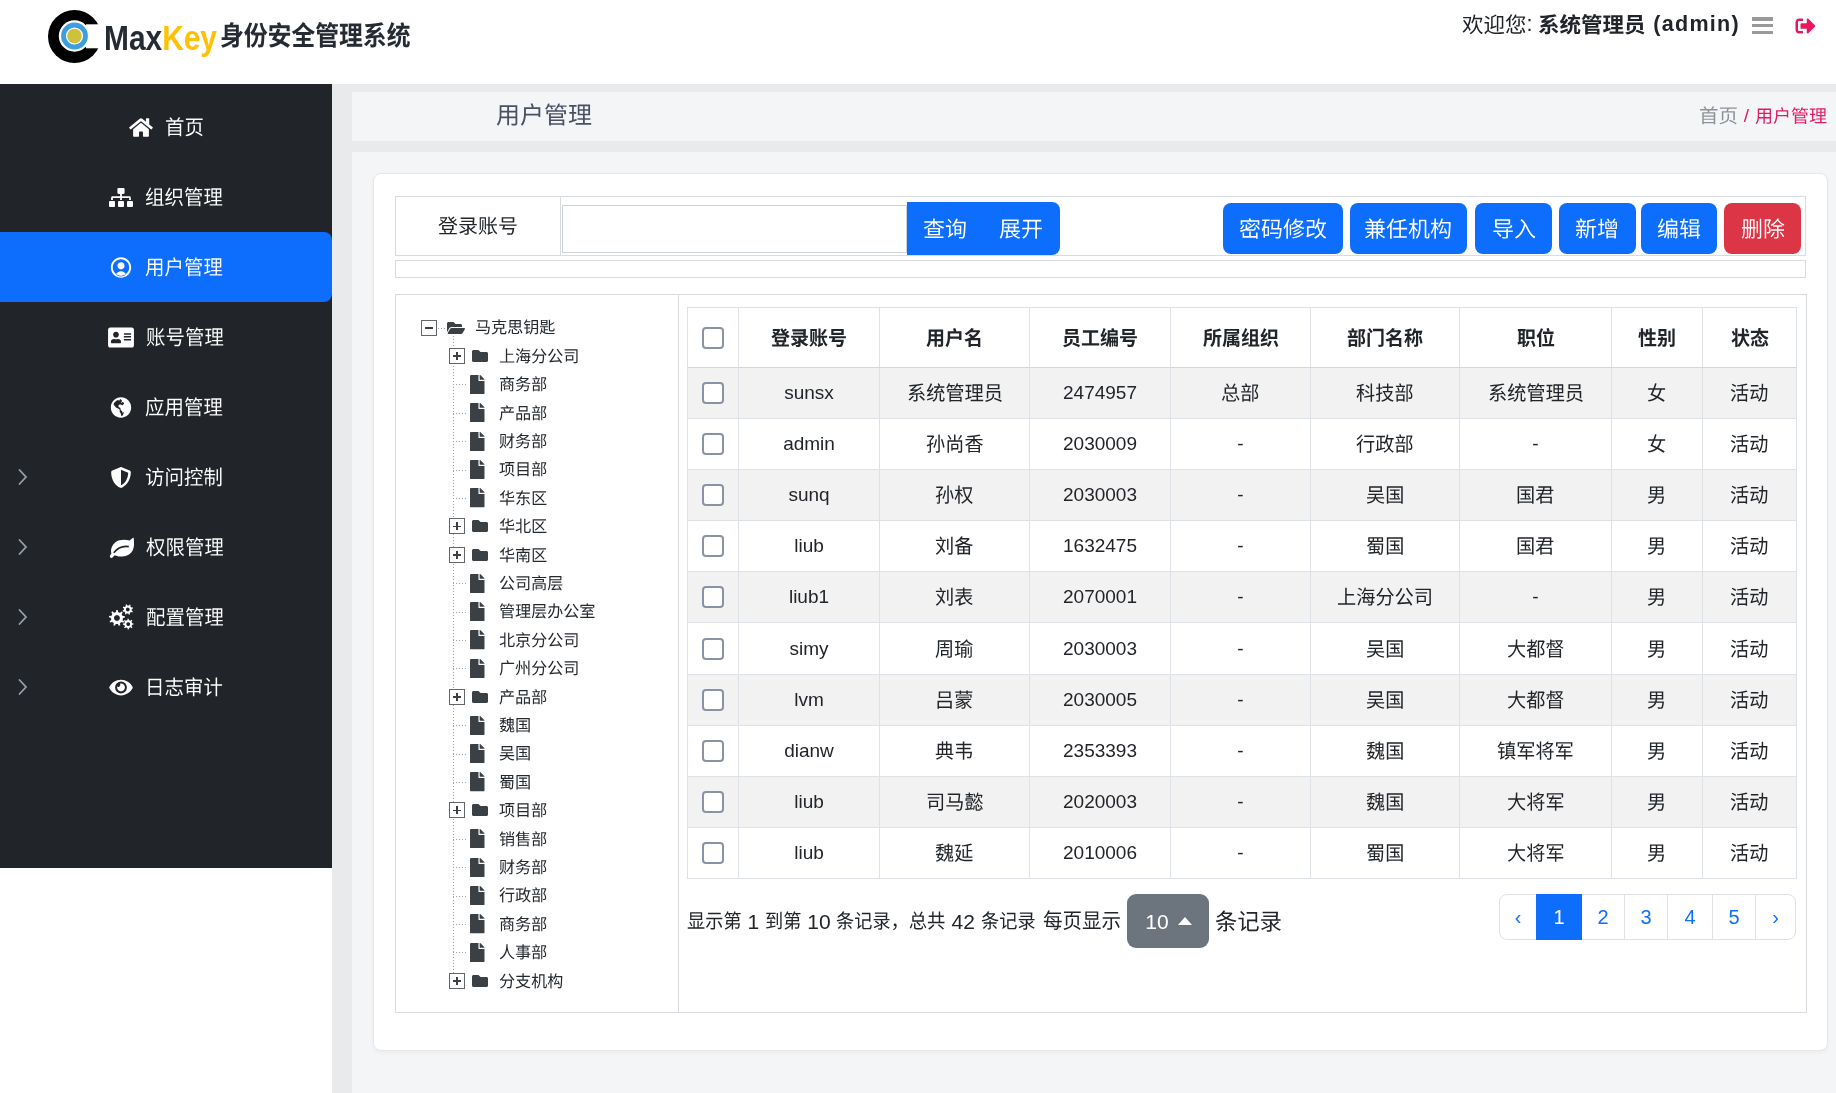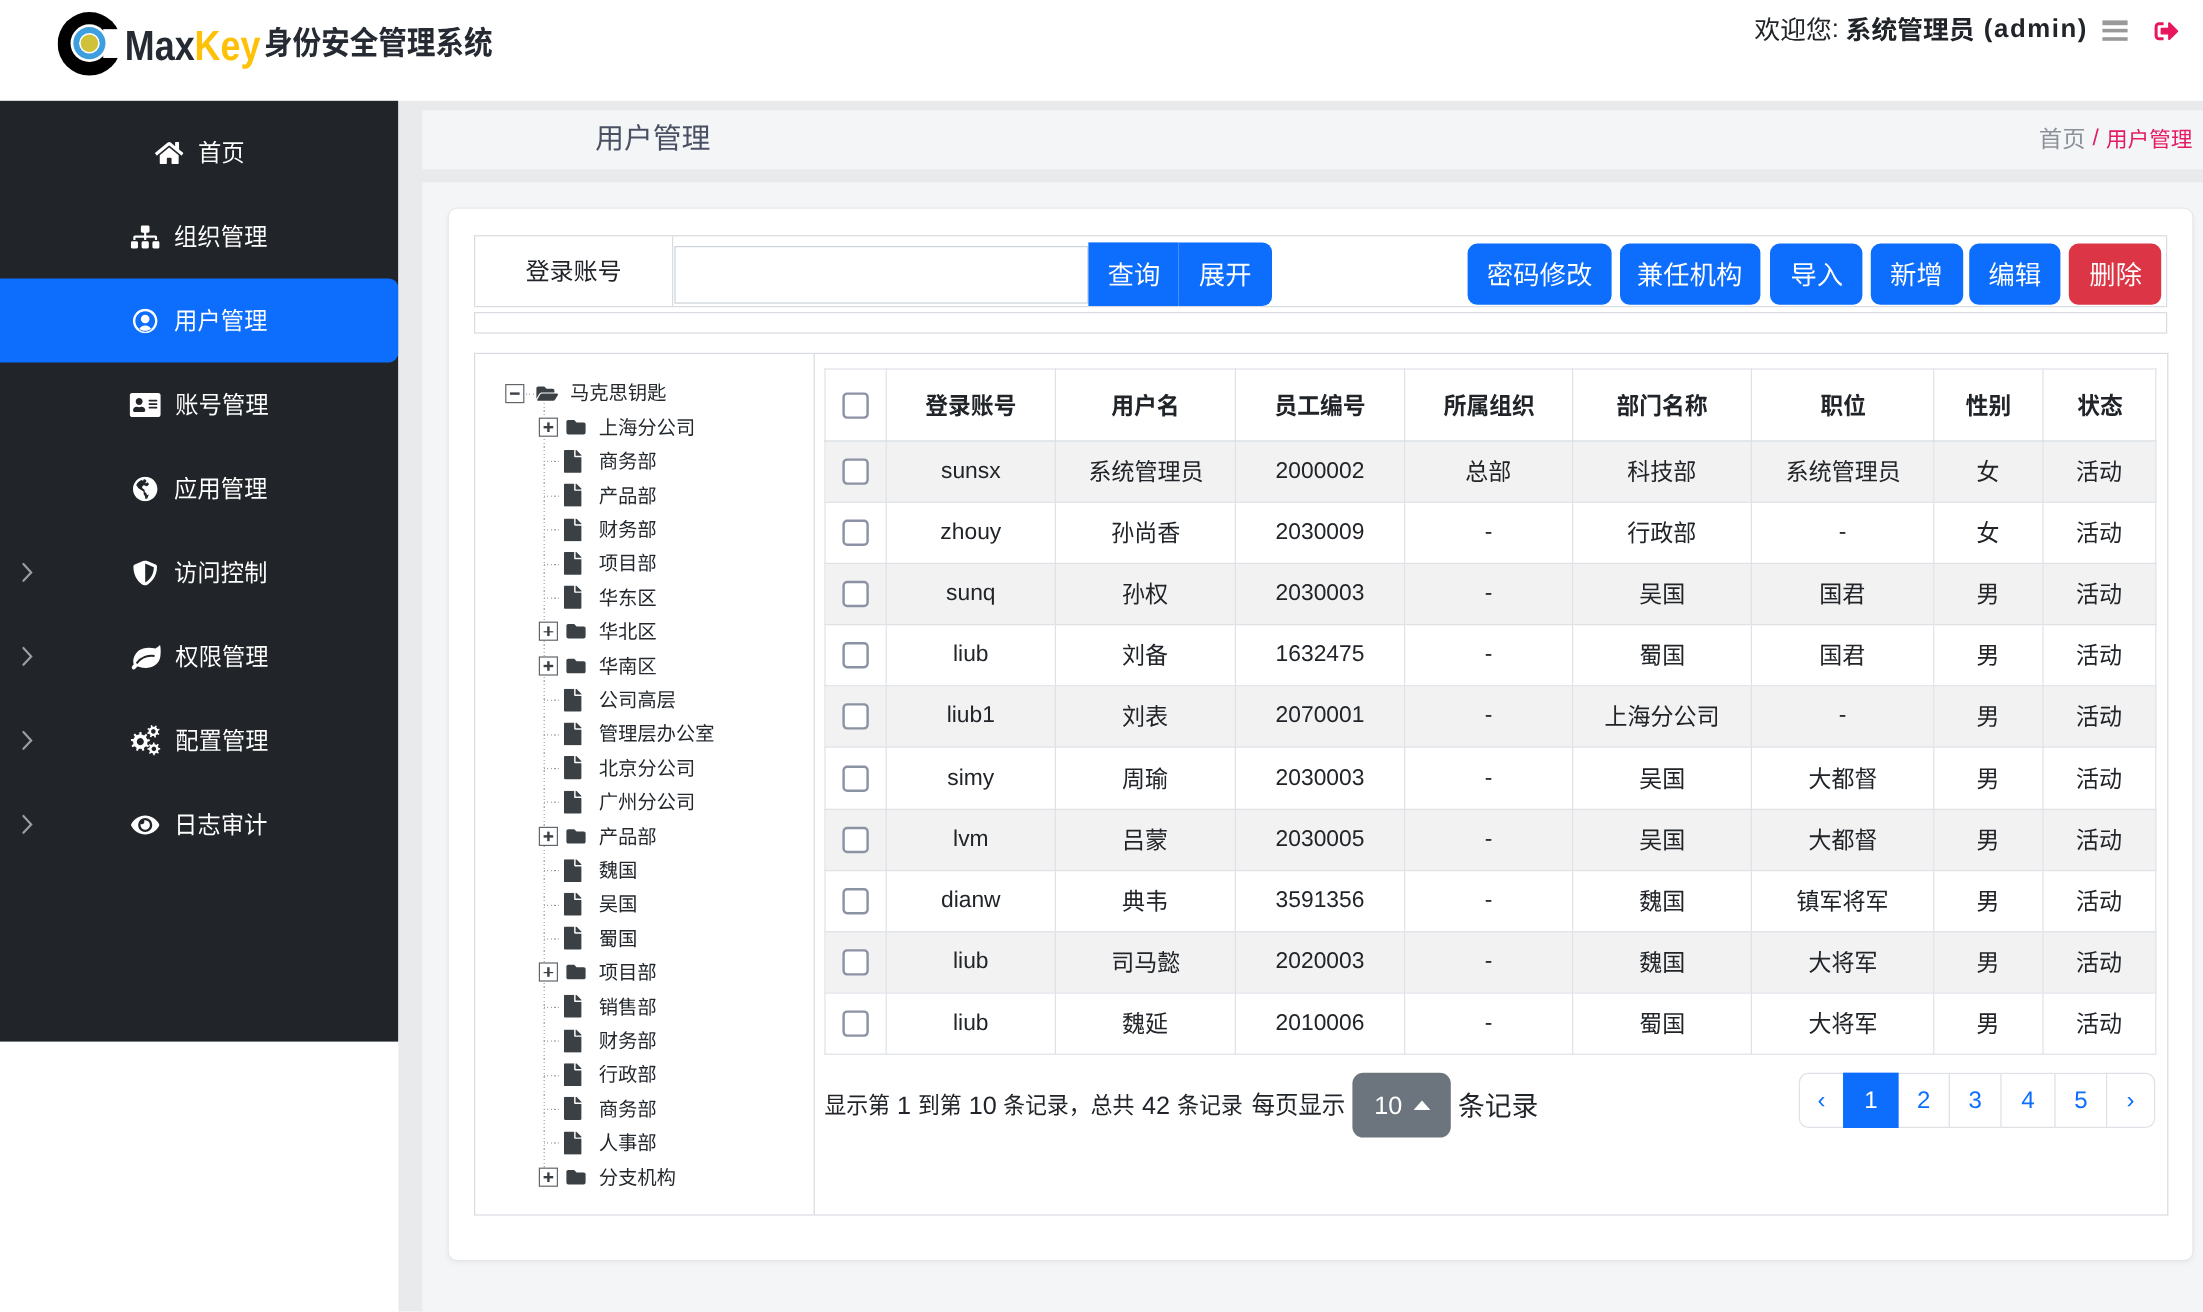--- a/index.html
+++ b/index.html
@@ -980,21 +980,21 @@
             <td><span class="lat">sunsx</span></td>
             <td><svg width="96.0" height="20" viewBox="0 0 96.0 20">
                 <g fill="#212529" transform="translate(0,17.2) scale(0.0192,-0.02)">
                   <use href="#gR7cfb" x="0"></use>
                   <use href="#gR7edf" x="1000"></use>
                   <use href="#gR7ba1" x="2000"></use>
                   <use href="#gR7406" x="3000"></use>
                   <use href="#gR5458" x="4000"></use>
                 </g>
               </svg></td>
-            <td><span class="lat">2000002</span></td>
+            <td><span class="lat">2474957</span></td>
             <td><svg width="38.4" height="20" viewBox="0 0 38.4 20">
                 <g fill="#212529" transform="translate(0,17.2) scale(0.0192,-0.02)">
                   <use href="#gR603b" x="0"></use>
                   <use href="#gR90e8" x="1000"></use>
                 </g>
               </svg></td>
             <td><svg width="57.6" height="20" viewBox="0 0 57.6 20">
                 <g fill="#212529" transform="translate(0,17.2) scale(0.0192,-0.02)">
                   <use href="#gR79d1" x="0"></use>
                   <use href="#gR6280" x="1000"></use>
@@ -1019,21 +1019,21 @@
                 <g fill="#212529" transform="translate(0,17.2) scale(0.0192,-0.02)">
                   <use href="#gR6d3b" x="0"></use>
                   <use href="#gR52a8" x="1000"></use>
                 </g>
               </svg></td>
           </tr>
           <tr>
             <td>
               <div class="cb"></div>
             </td>
-            <td><span class="lat">zhouy</span></td>
+            <td><span class="lat">admin</span></td>
             <td><svg width="57.6" height="20" viewBox="0 0 57.6 20">
                 <g fill="#212529" transform="translate(0,17.2) scale(0.0192,-0.02)">
                   <use href="#gR5b59" x="0"></use>
                   <use href="#gR5c1a" x="1000"></use>
                   <use href="#gR9999" x="2000"></use>
                 </g>
               </svg></td>
             <td><span class="lat">2030009</span></td>
             <td><span class="lat">-</span></td>
             <td><svg width="57.6" height="20" viewBox="0 0 57.6 20">
@@ -1245,21 +1245,21 @@
             <td>
               <div class="cb"></div>
             </td>
             <td><span class="lat">dianw</span></td>
             <td><svg width="38.4" height="20" viewBox="0 0 38.4 20">
                 <g fill="#212529" transform="translate(0,17.2) scale(0.0192,-0.02)">
                   <use href="#gR5178" x="0"></use>
                   <use href="#gR97e6" x="1000"></use>
                 </g>
               </svg></td>
-            <td><span class="lat">3591356</span></td>
+            <td><span class="lat">2353393</span></td>
             <td><span class="lat">-</span></td>
             <td><svg width="38.4" height="20" viewBox="0 0 38.4 20">
                 <g fill="#212529" transform="translate(0,17.2) scale(0.0192,-0.02)">
                   <use href="#gR9b4f" x="0"></use>
                   <use href="#gR56fd" x="1000"></use>
                 </g>
               </svg></td>
             <td><svg width="76.8" height="20" viewBox="0 0 76.8 20">
                 <g fill="#212529" transform="translate(0,17.2) scale(0.0192,-0.02)">
                   <use href="#gR9547" x="0"></use>

